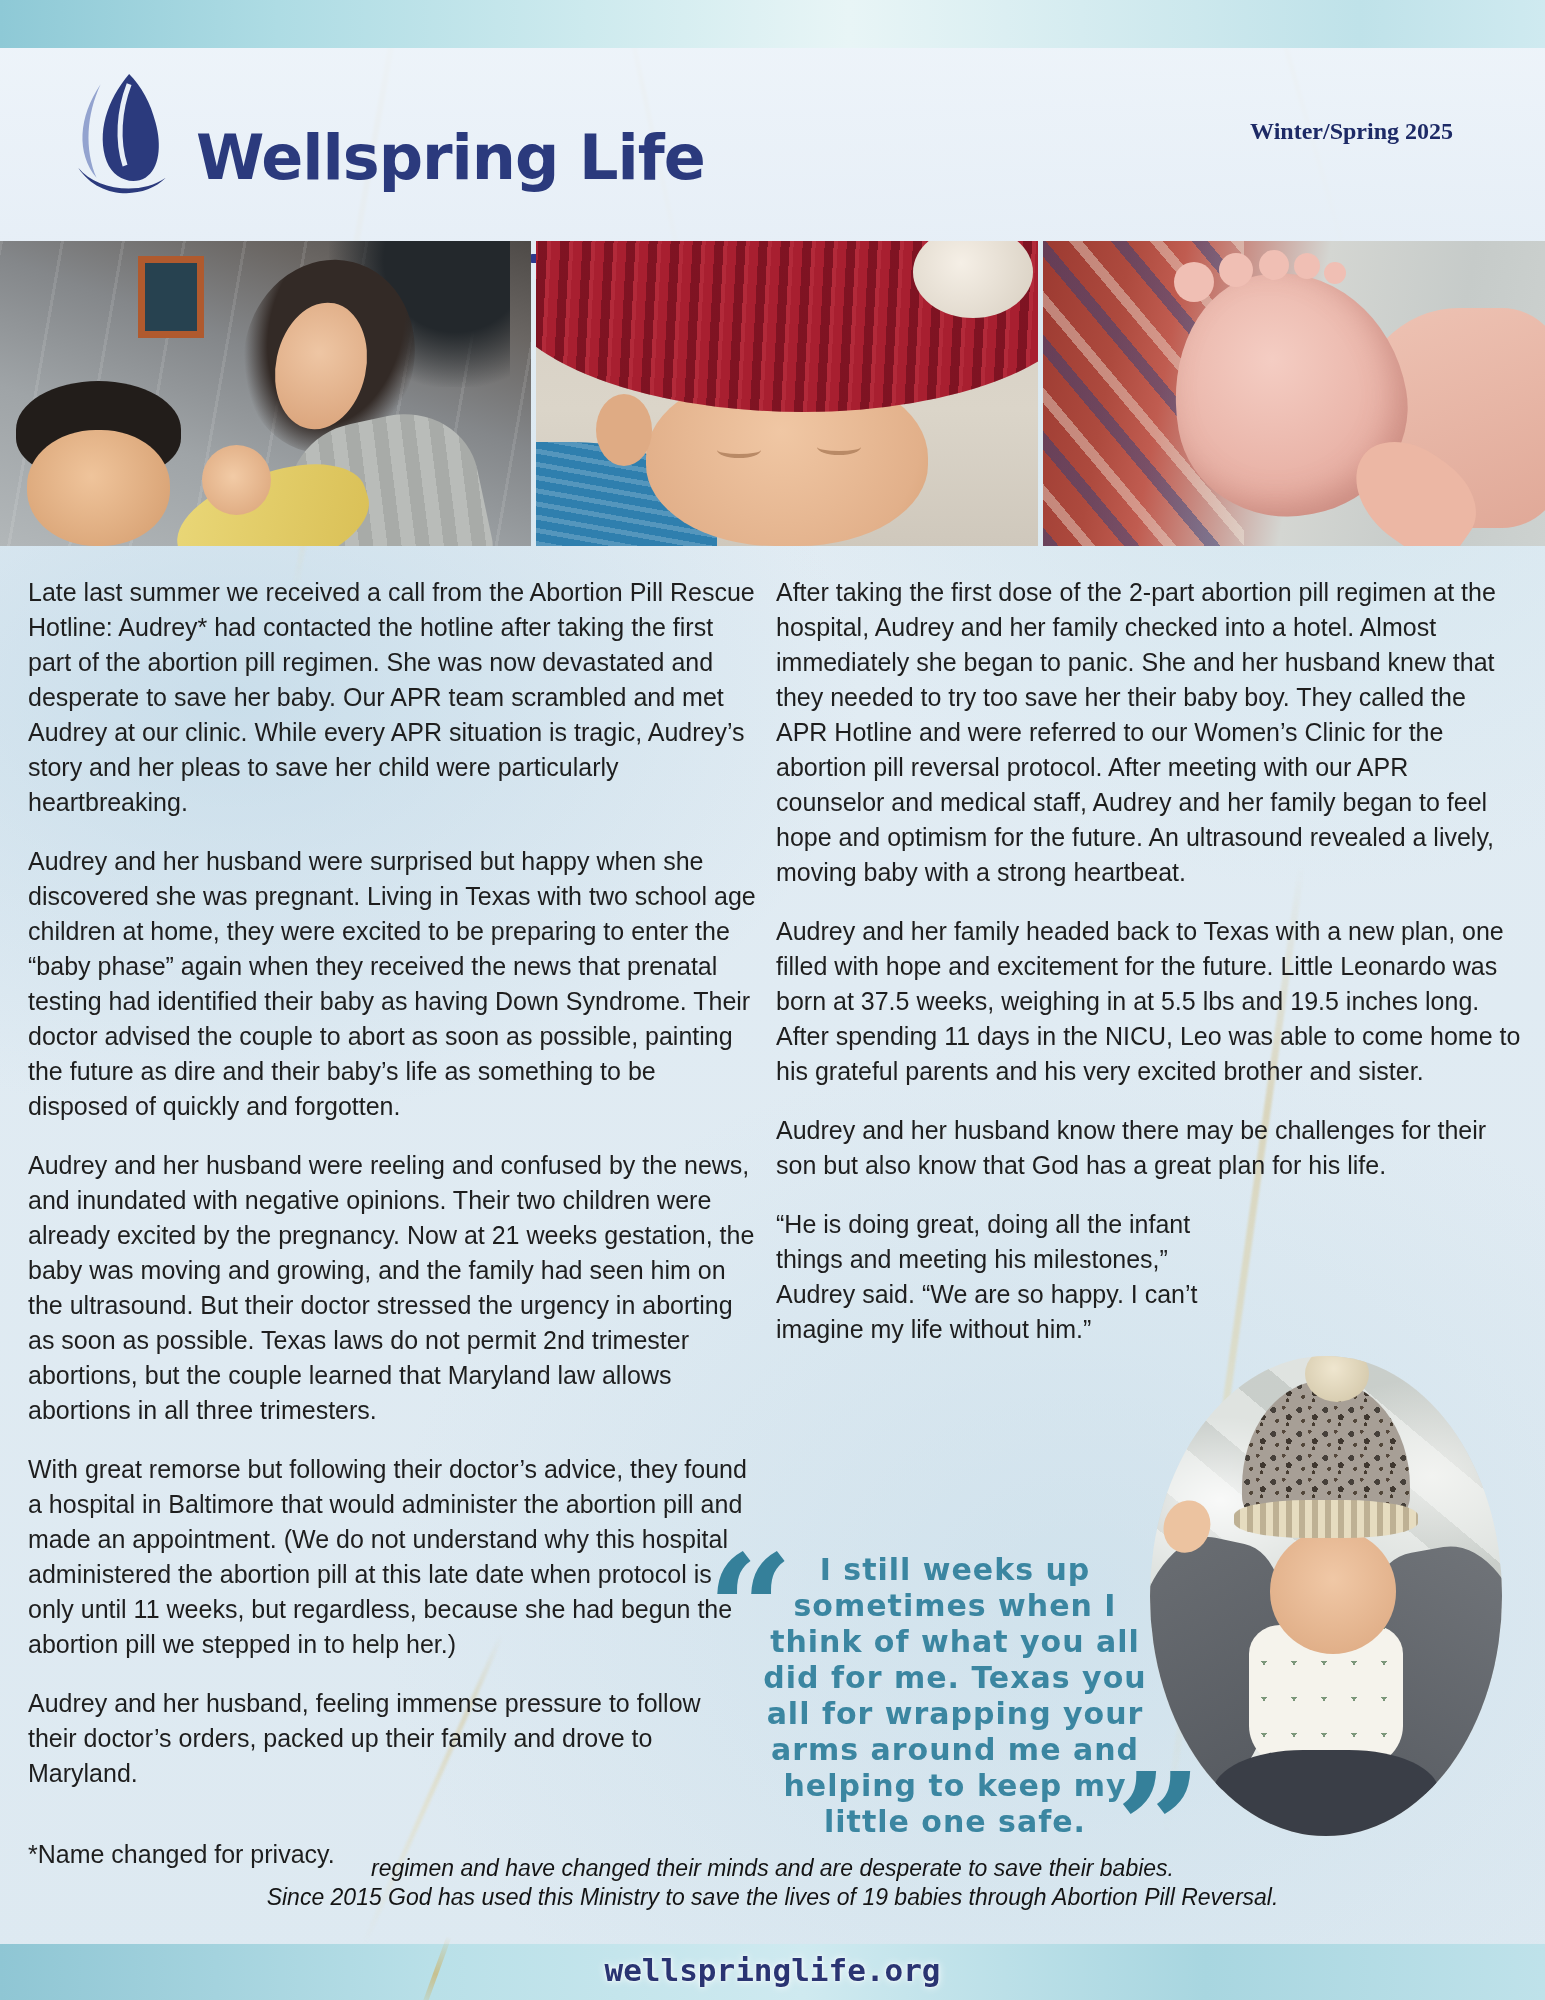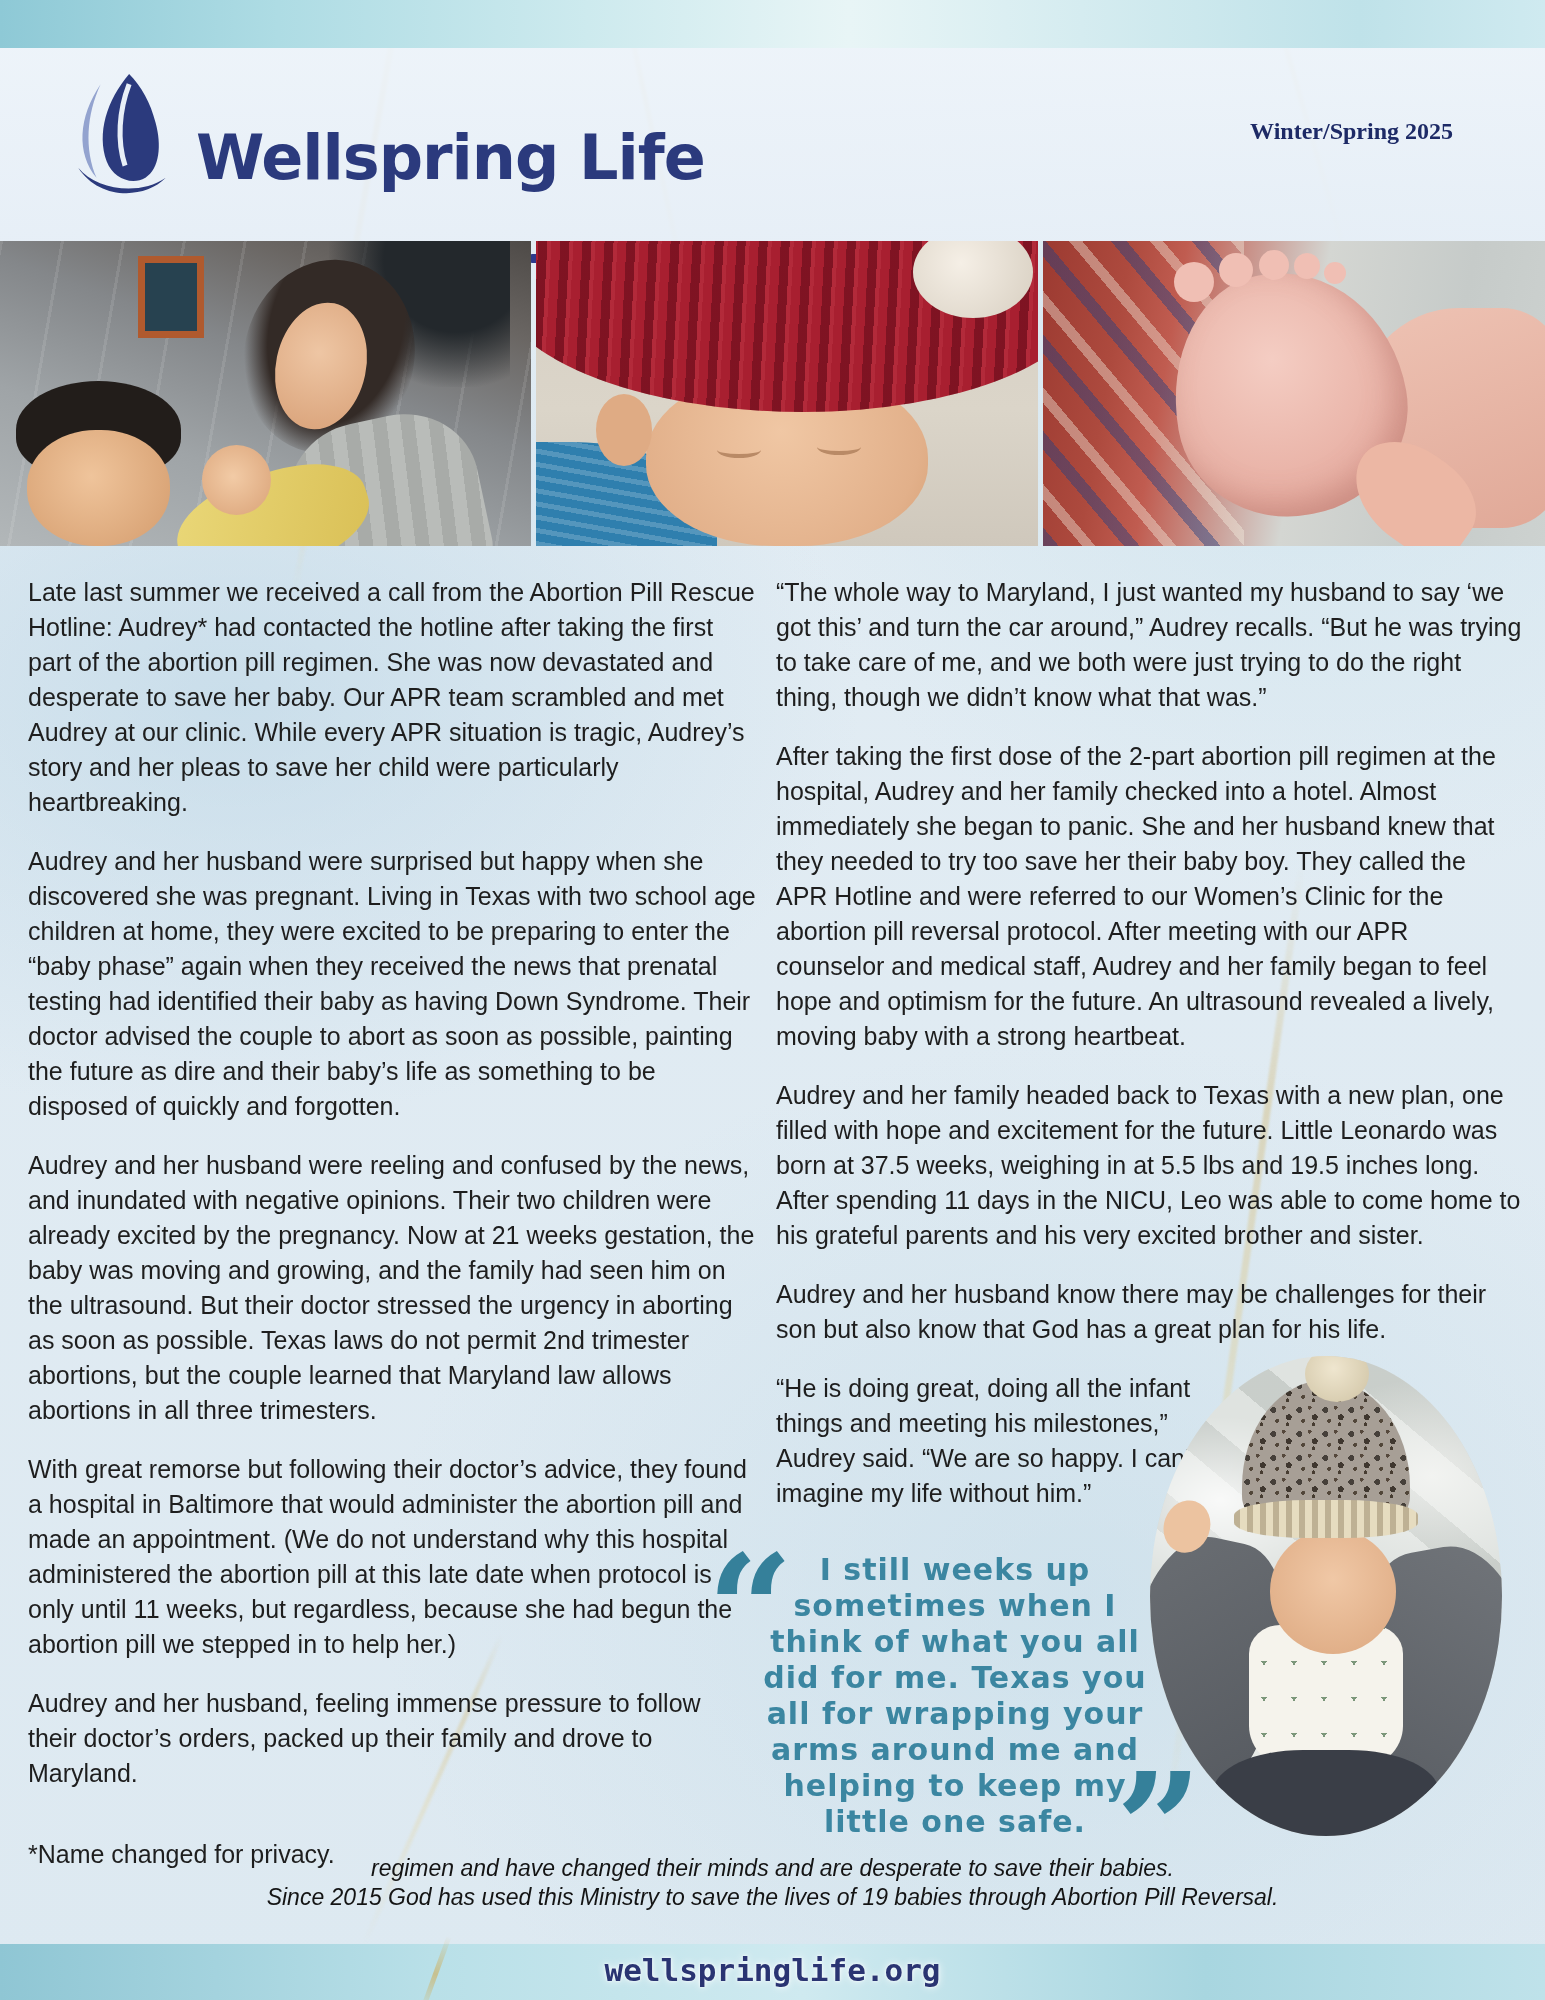--- a/index.html
+++ b/index.html
@@ -178,21 +178,20 @@
   <div class="col col-left">
     <p>Late last summer we received a call from the Abortion Pill Rescue Hotline: Audrey*  had contacted the hotline after taking the first part of the abortion pill regimen. She was now devastated and desperate to save her baby. Our APR team scrambled and met Audrey at our clinic. While every APR situation is tragic, Audrey’s story and her pleas to save her child were particularly heartbreaking.</p>
     <p>Audrey and her husband were surprised but happy when she discovered she was pregnant. Living in Texas with two school age children at home, they were excited to be preparing to enter the “baby phase” again when they received the news that prenatal testing had identified their baby as having Down Syndrome. Their doctor advised the couple to abort as soon as possible, painting the future as dire and their baby’s life as something to be disposed of quickly and forgotten.</p>
     <p>Audrey and her husband were reeling and confused by the news, and inundated with negative opinions. Their two children were already excited by the pregnancy. Now at 21 weeks gestation, the baby was moving and growing, and the family had seen him on the ultrasound. But their doctor stressed the urgency in aborting as soon as possible. Texas laws do not permit 2nd trimester abortions, but the couple learned that Maryland law allows abortions in all three trimesters.</p>
     <p>With great remorse but following their doctor’s advice, they found a hospital in Baltimore that would administer the abortion pill and made an appointment. (We do not understand why this hospital administered the abortion pill at this late date when protocol is only until 11 weeks, but regardless, because she had begun the abortion pill we stepped in to help her.)</p>
     <p>Audrey and her husband, feeling immense pressure to follow their doctor’s orders, packed up their family and drove to Maryland.</p>
     <p class="note">*Name changed for privacy.</p>
   </div>
 
   <div class="col col-right">
-    <p>“The whole way to Maryland, I just wanted my husband to say ‘we got this’ and turn the car around,” Audrey recalls. “But he was trying to take care of me, and we both were just trying to do the right thing, though we didn’t know what that was.”</p>
     <p>After taking the first dose of the 2-part abortion pill regimen at the hospital, Audrey and her family checked into a hotel. Almost immediately she began to panic. She and her husband knew that they needed to try too save her their baby boy. They called the APR Hotline and were referred to our Women’s Clinic for the abortion pill reversal protocol. After meeting with our APR counselor and medical staff, Audrey and her family began to feel hope and optimism for the future. An ultrasound revealed a lively, moving baby with a strong heartbeat.</p>
     <p>Audrey and her family headed back to Texas with a new plan, one filled with hope and excitement for the future. Little Leonardo was born at 37.5 weeks, weighing in at 5.5 lbs and 19.5 inches long. After spending 11 days in the NICU, Leo was able to come home to his grateful parents and his very excited brother and sister.</p>
     <p>Audrey and her husband know there may be challenges for their son but also know that God has a great plan for his life.</p>
     <p class="narrow">“He is doing great, doing all the infant things and meeting his milestones,” Audrey said. “We are so happy. I can’t imagine my life without him.”</p>
   </div>
 
   <div class="pull-quote">
     <span class="q-open">“</span>
     <span class="ql">I still weeks up</span>
     <span class="ql">sometimes when I</span>

